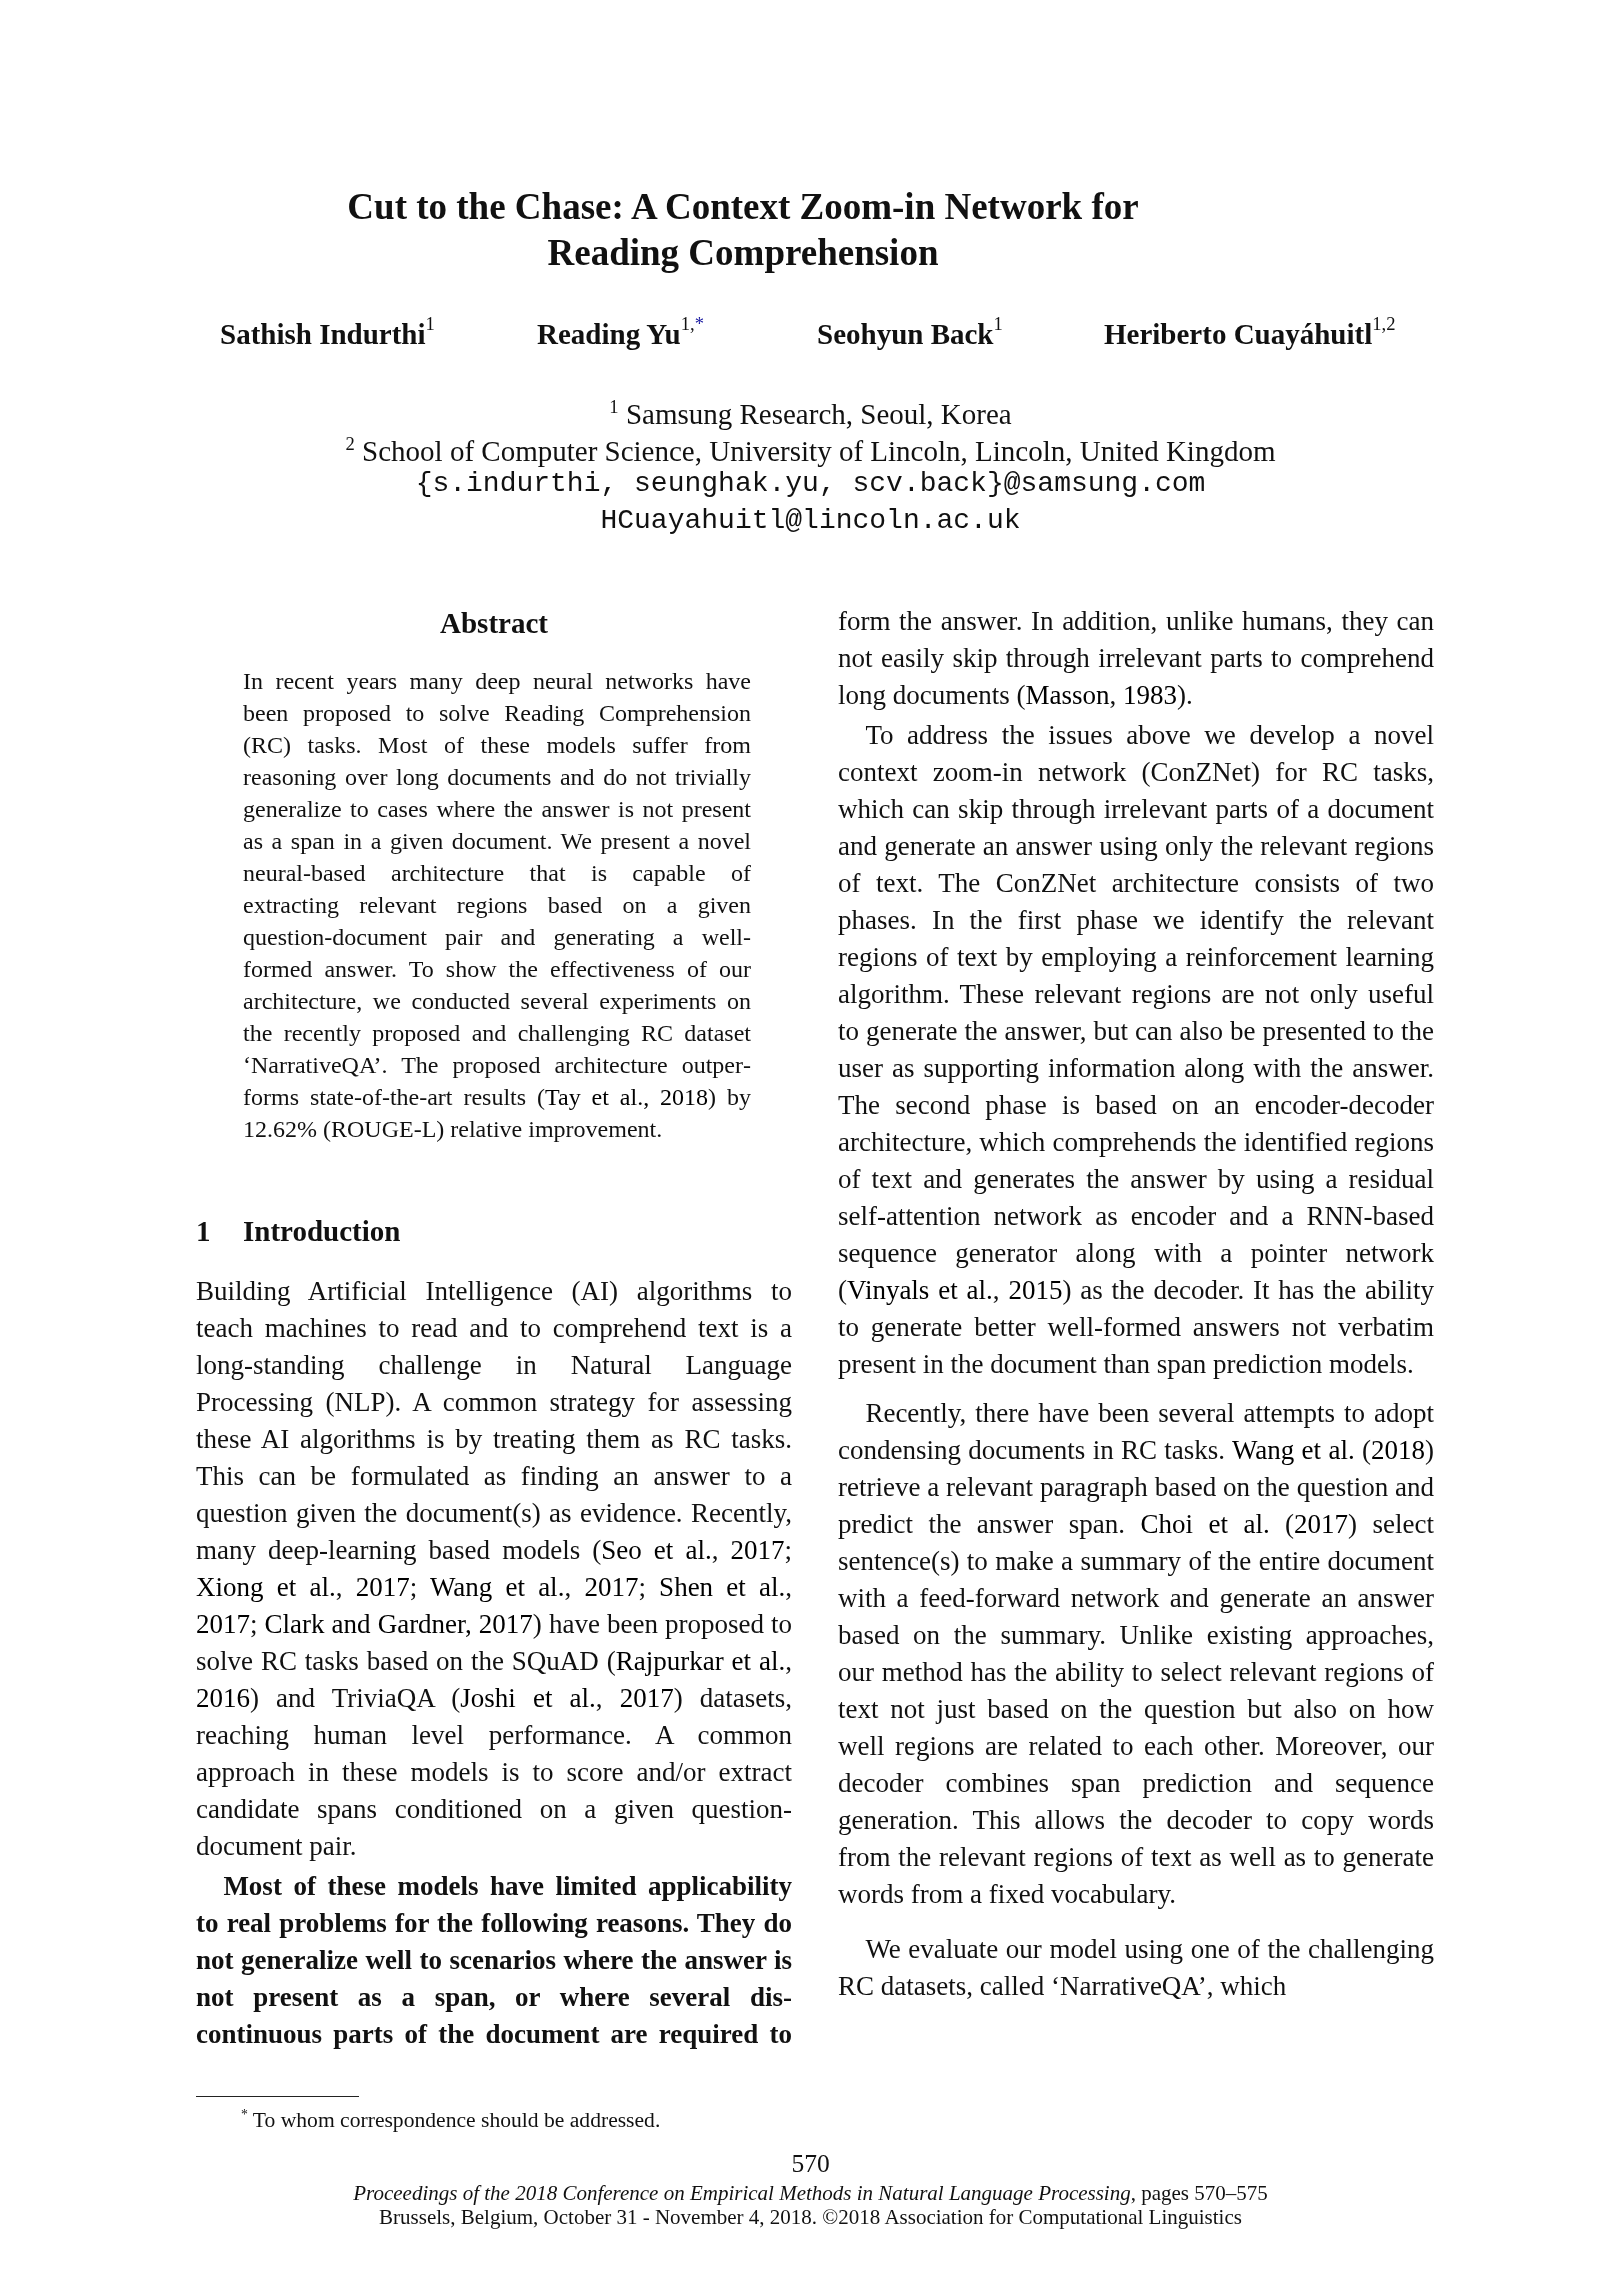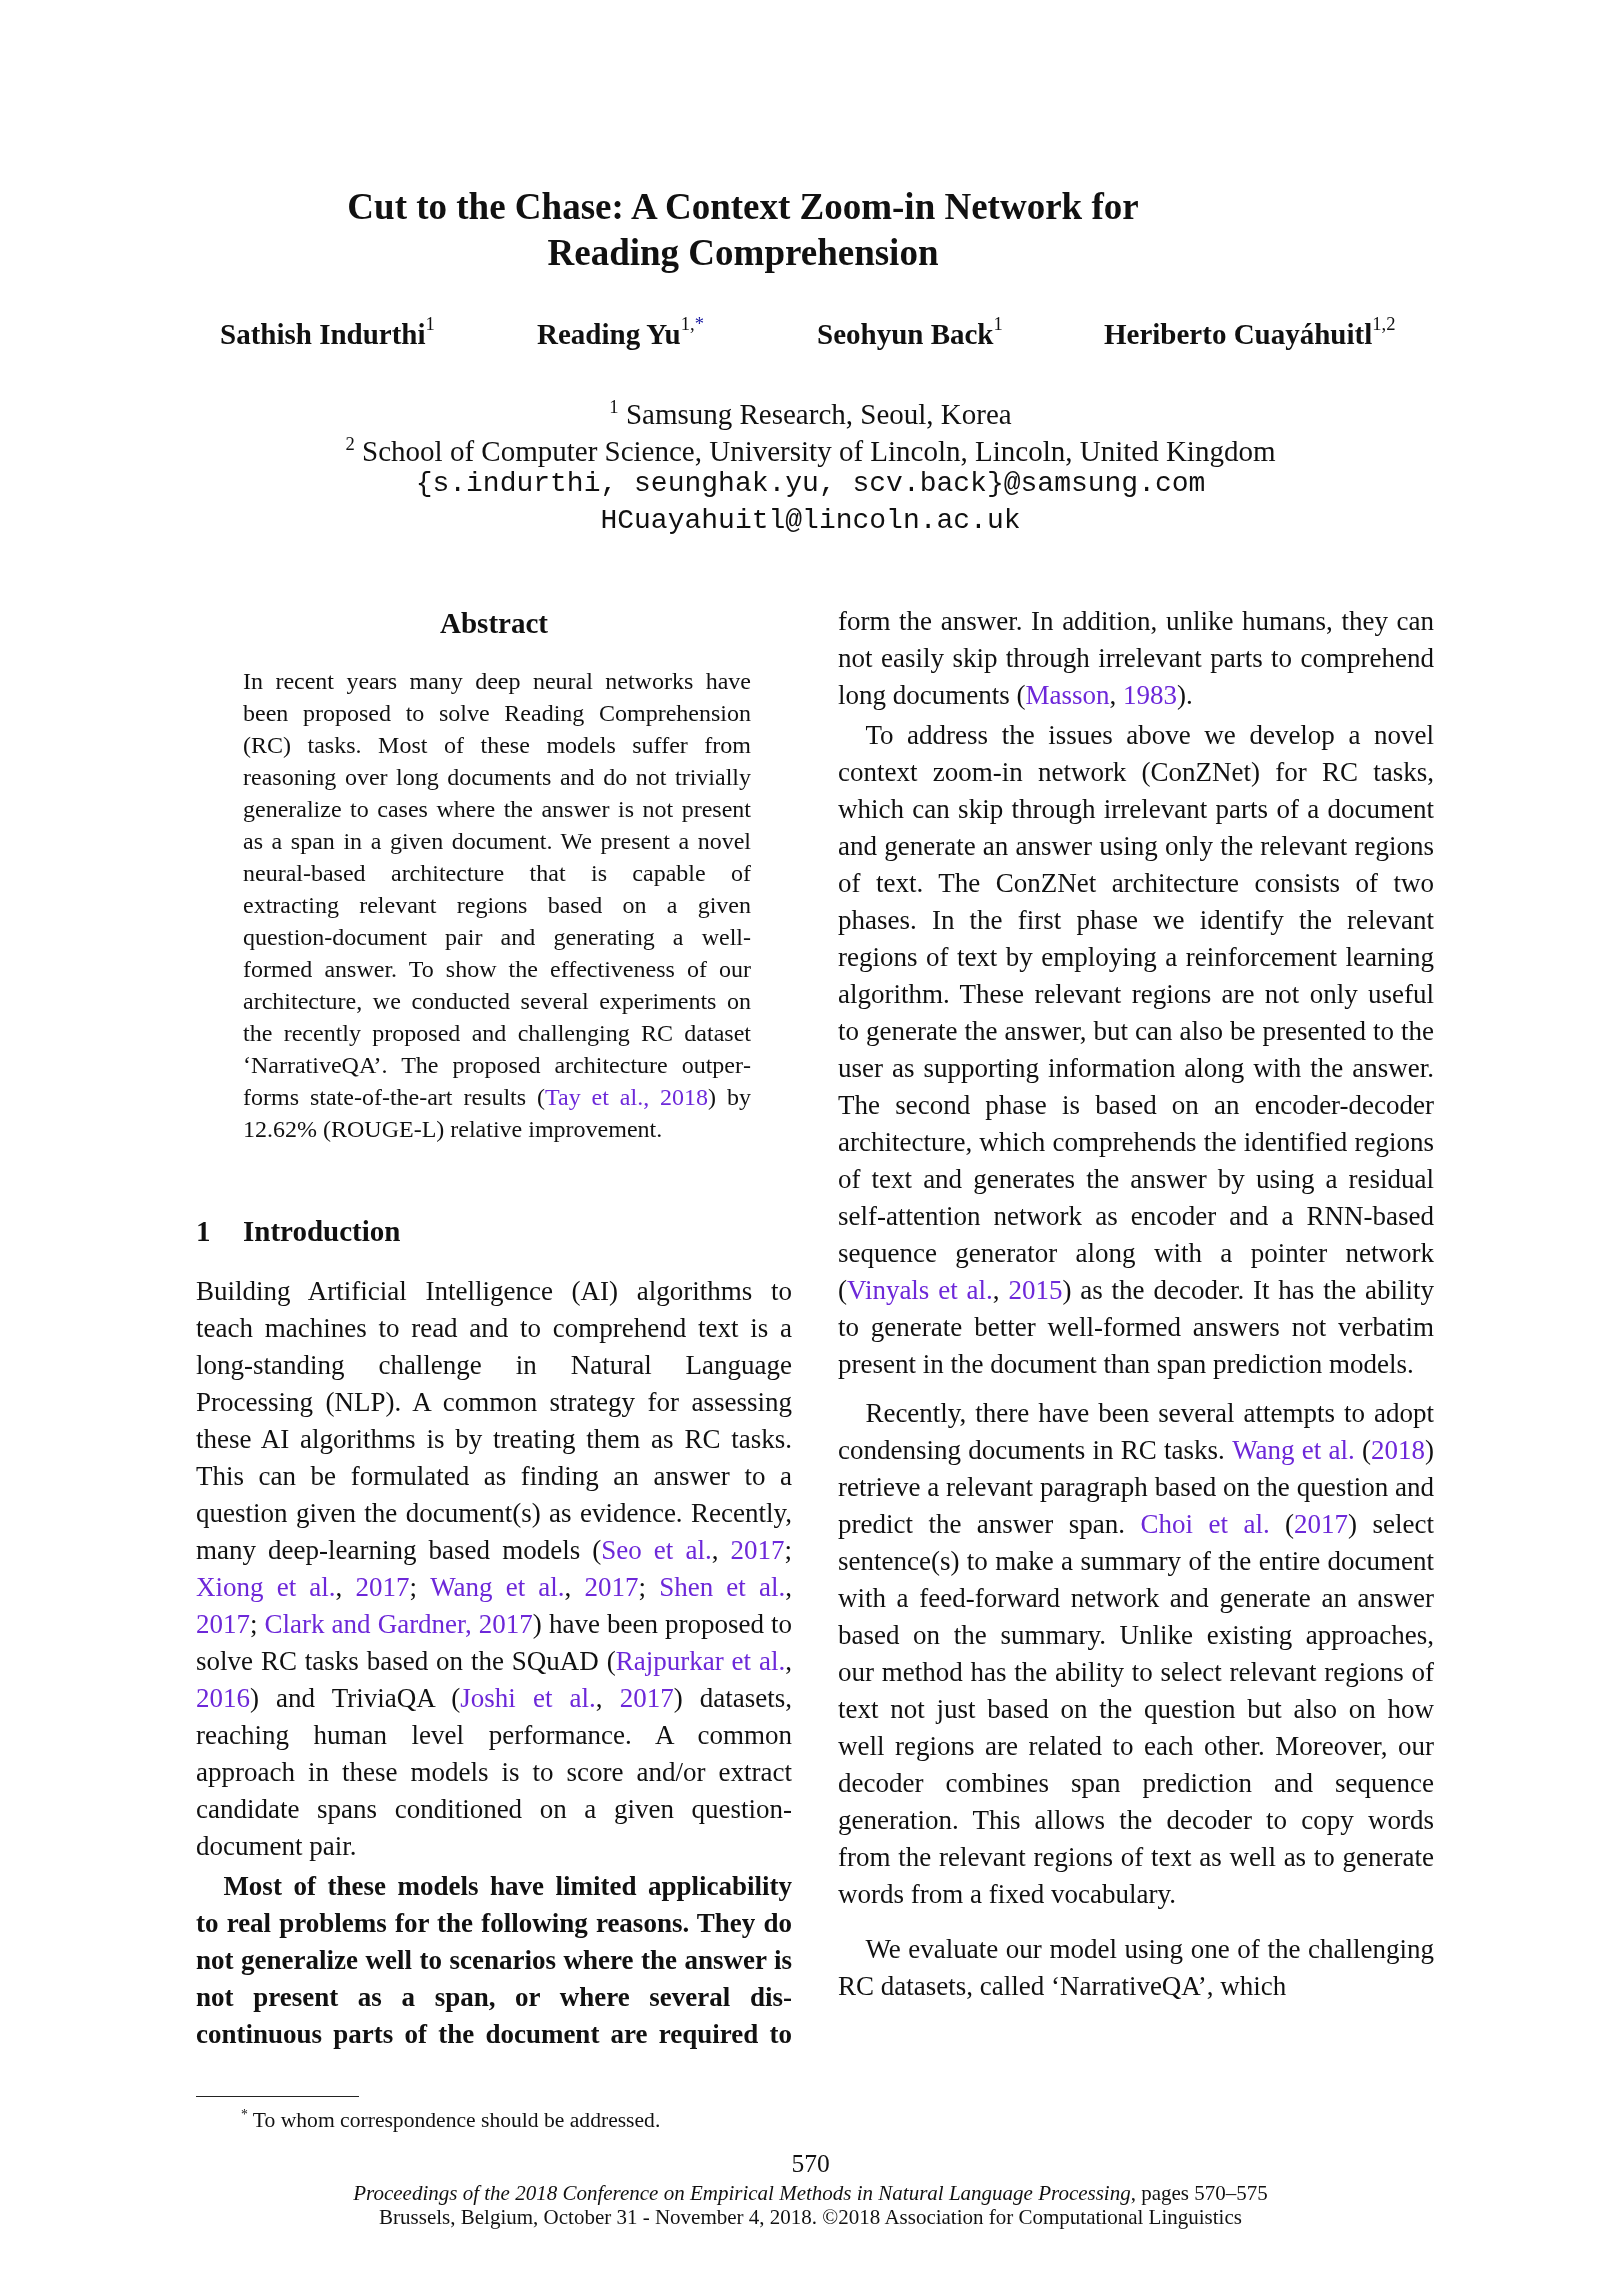--- a/index.html
+++ b/index.html
@@ -40,21 +40,21 @@
     position: absolute; left: 243px; top: 665px; width: 508px;
     font-size: 24px; line-height: 32px; text-align: justify;
   }
   .section-heading {
     position: absolute; left: 196px; top: 1213px; font-weight: bold; font-size: 29px; line-height: 37px;
   }
   .section-heading .num { display: inline-block; width: 47px; }
   .intro-body { position: absolute; left: 196px; top: 1273px; width: 596px; }
   p { margin: 0; }
   .indent { text-indent: 27.4px; }
-  .cite { color: #6d28d9; font-family: Liberation Serif, serif; }
+  .cite { color: #000000; }
   a.cite { text-decoration: none; }
   .footnote-rule {
     position: absolute; left: 196px; top: 2096px; width: 163px; height: 0; border-top: 1.4px solid #222;
   }
   .footnote {
     position: absolute; left: 241px; top: 2101px; font-size: 21.6px; line-height: 27.4px;
   }
   .footnote sup { font-size: 13.7px; }
   .page-number {
     position: absolute; left: 0; width: 1621px; top: 2149px; text-align: center; font-size: 25.5px; line-height: 29px;

